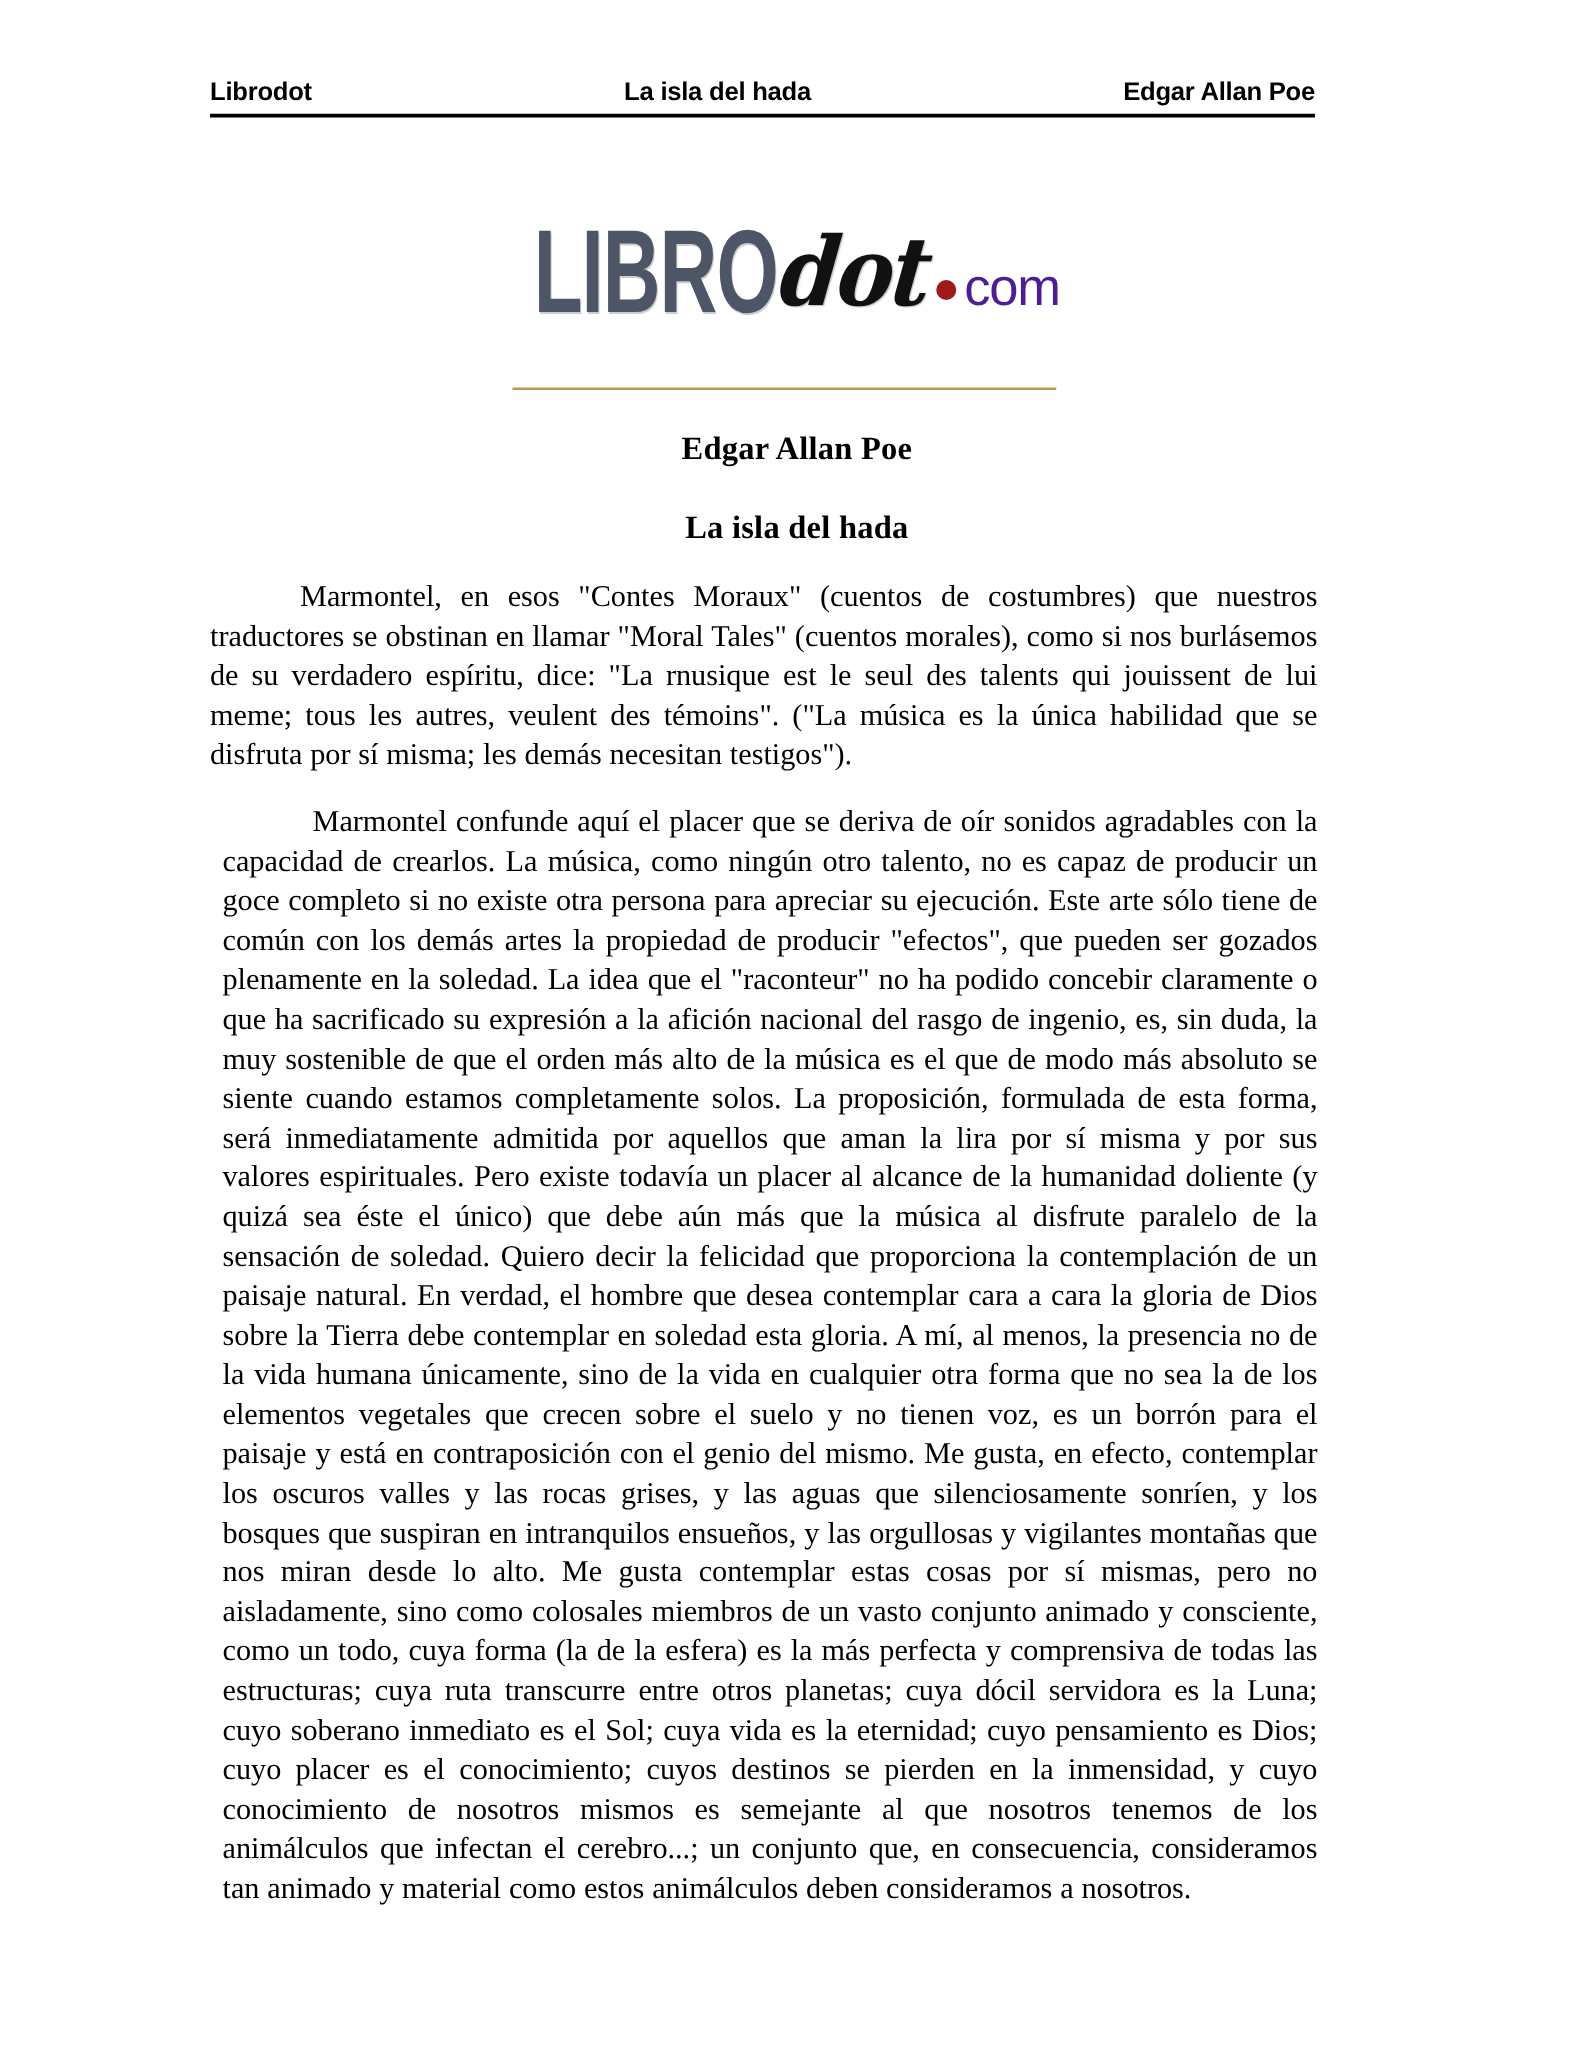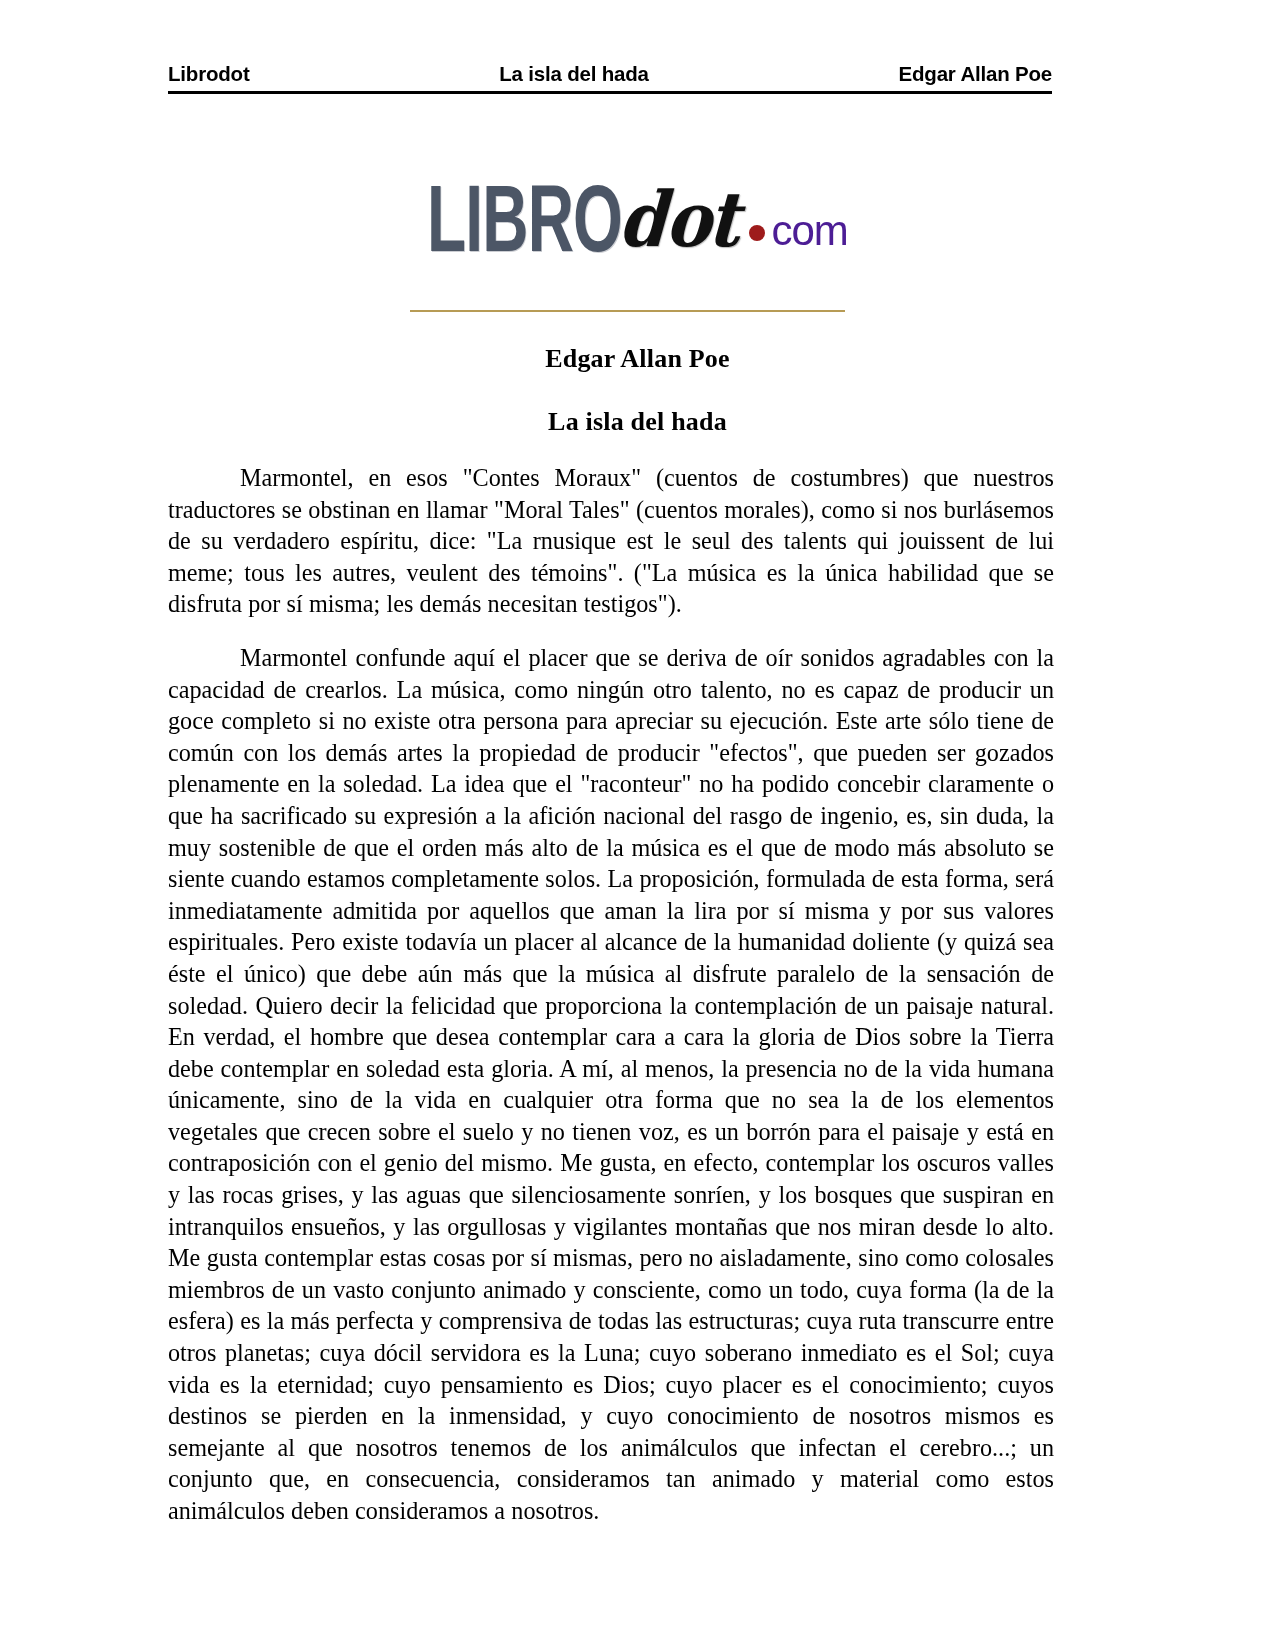--- a/index.html
+++ b/index.html
@@ -152,21 +152,21 @@
     font-family: "Liberation Serif", "DejaVu Serif", serif;
     font-size: 24.2px;
     line-height: 31.6px;
     text-align: justify;
     text-indent: 72px;
     color: #000;
     -webkit-hyphens: none;
     hyphens: none;
     word-spacing: 0.2px;
   }
-  .body-text p:last-child { margin-bottom: 0; }
+  .body-text p:last-child { margin-bottom: 0; margin-left: 10px; }
 </style>
 </head>
 <body>
 
 <div class="page">
 
   <div class="header">
     <div class="header-row">
       <span class="header-left">Librodot</span>
       <span class="header-center">La isla del hada</span>

